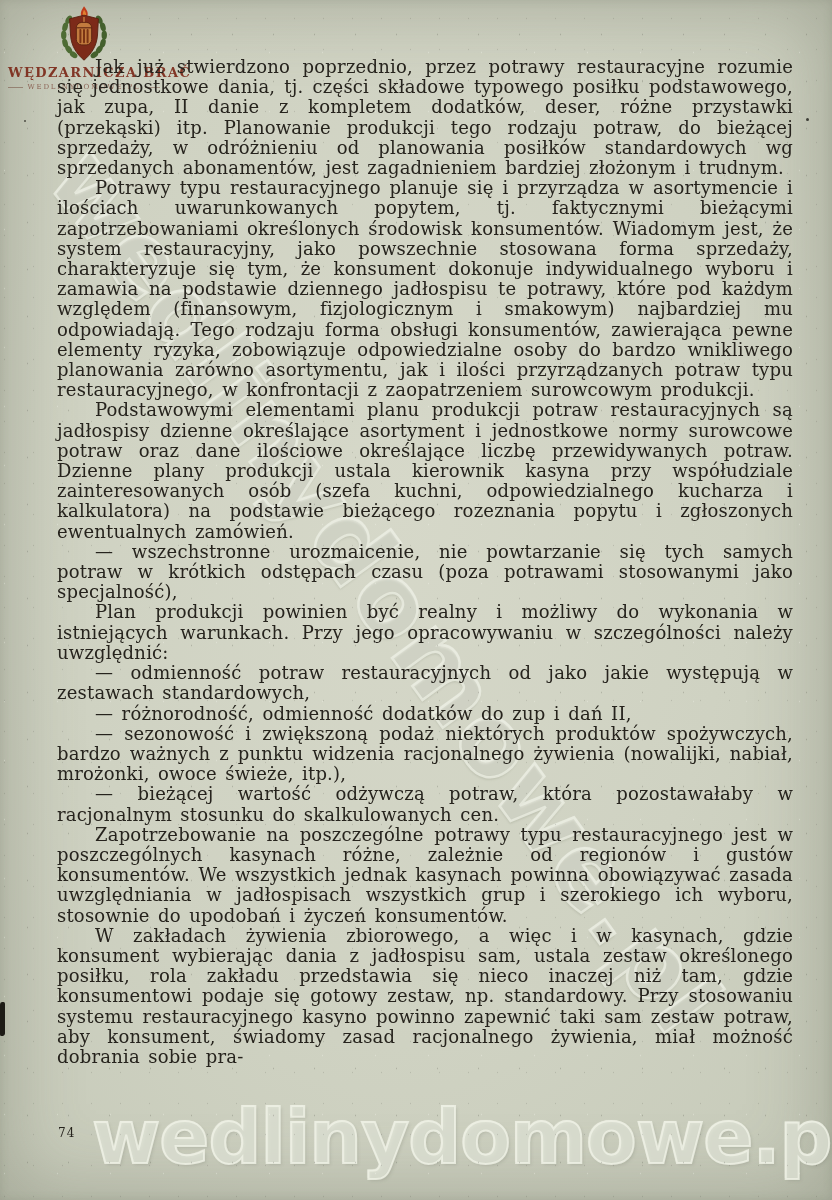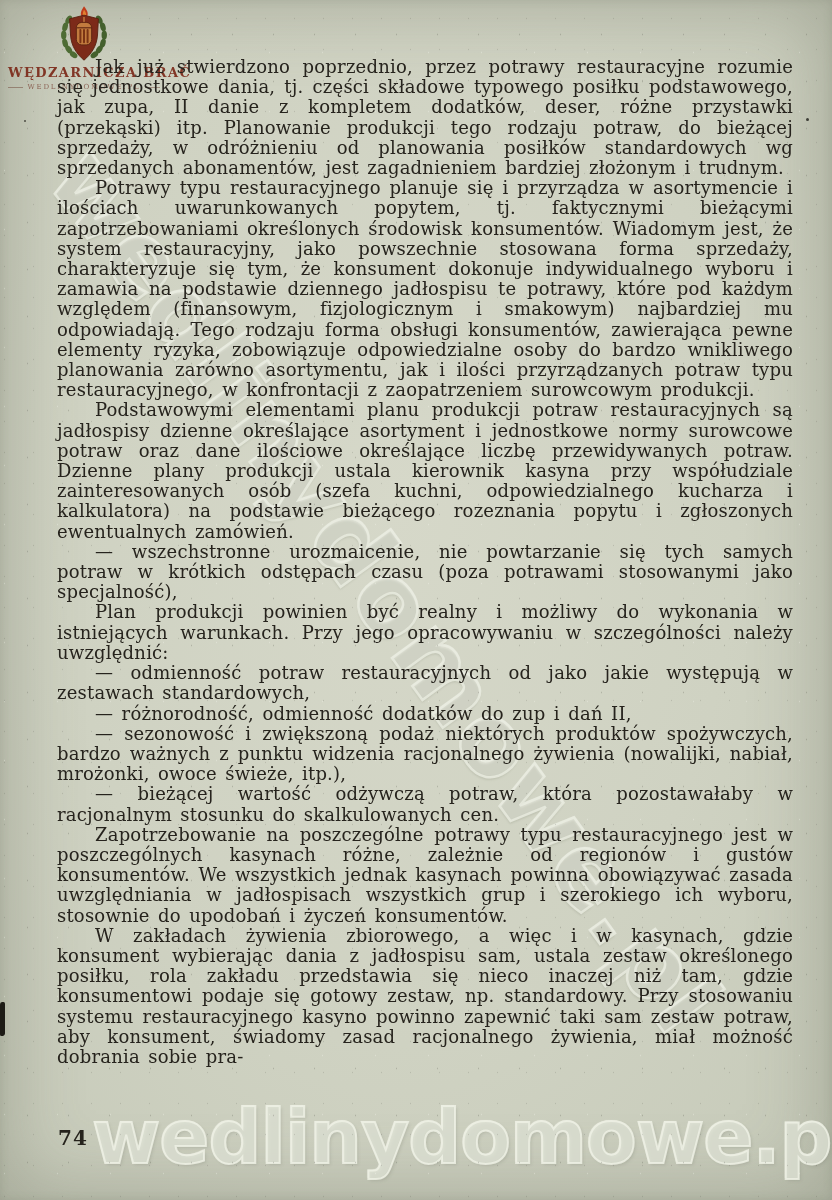--- a/index.html
+++ b/index.html
@@ -12,21 +12,21 @@
     font-family:"DejaVu Serif","Liberation Serif",serif;
   }
   .text-column{
     position:absolute;left:57px;top:57px;width:736px;z-index:4;
     color:#26231d;font-size:18px;line-height:20.2px;
     text-align:justify;letter-spacing:0.2px;word-spacing:2.5px;
   }
   .para{margin:0;text-indent:38px;}
   .page-number{
     position:absolute;left:58px;top:1126px;z-index:4;
-    color:#26231d;font-size:20px;letter-spacing:1px;font-weight:bold;
+    color:#26231d;font-size:12px;letter-spacing:1px;font-weight:normal;
   }
   .logo{
     position:absolute;left:8px;top:6px;width:152px;z-index:1;text-align:center;
   }
   .logo svg{display:block;margin:0 auto;}
   .logo-caption{
     margin-top:1px;color:#7c2a1a;font-size:13px;font-weight:bold;
     letter-spacing:1.4px;white-space:nowrap;opacity:0.92;
   }
   .logo-sub{

